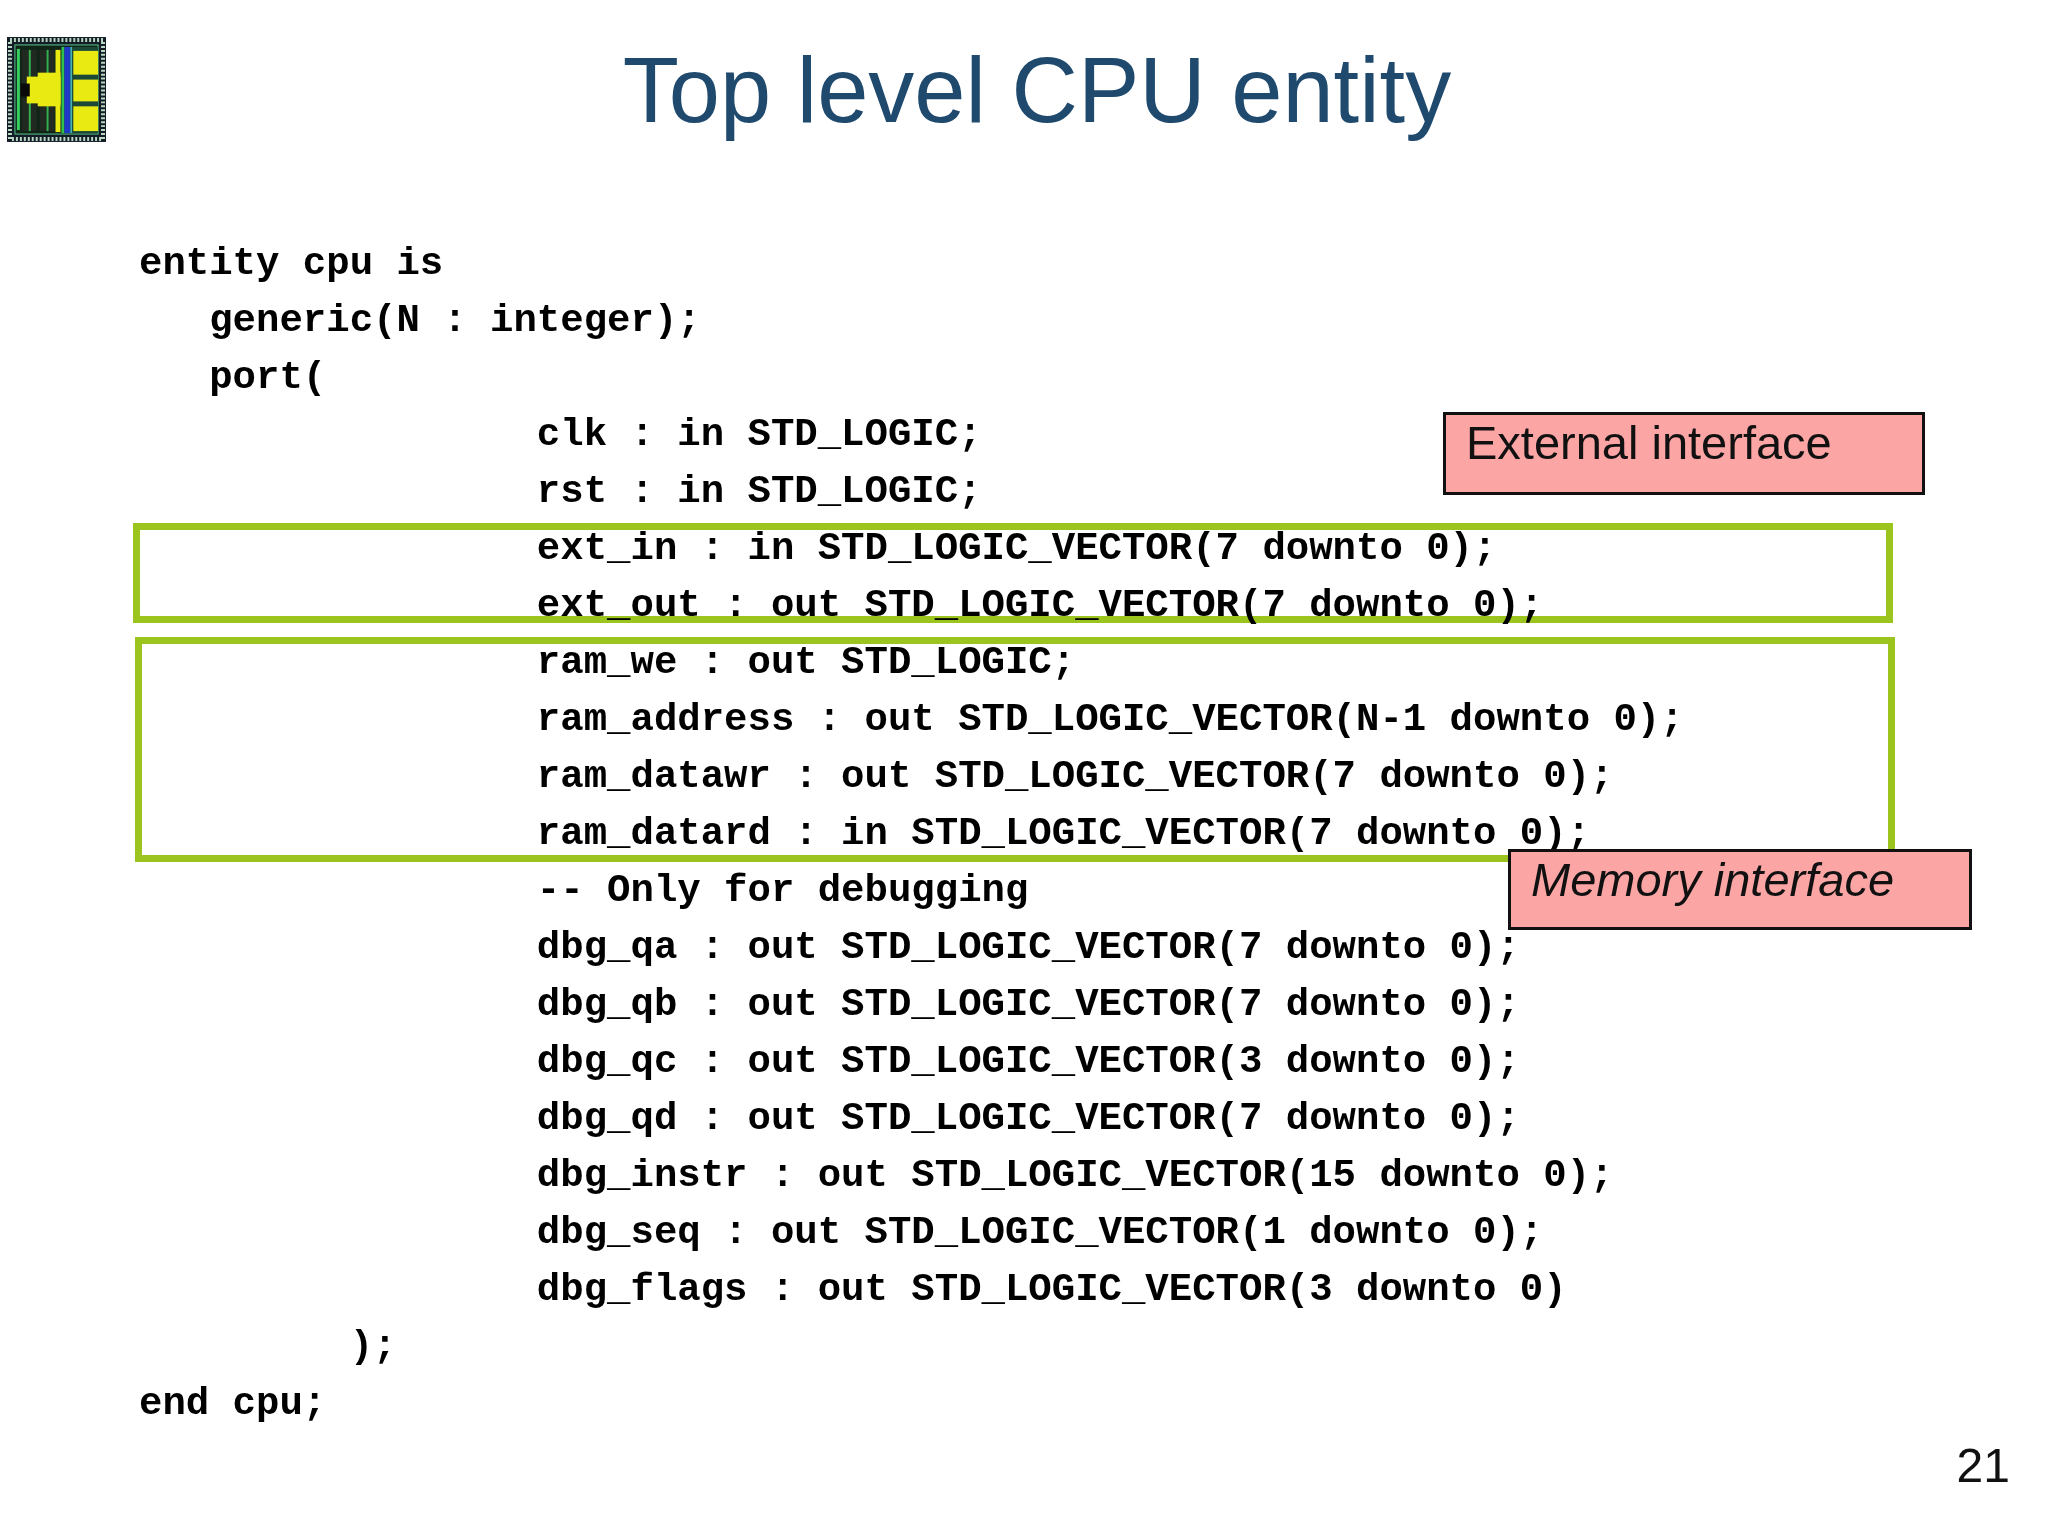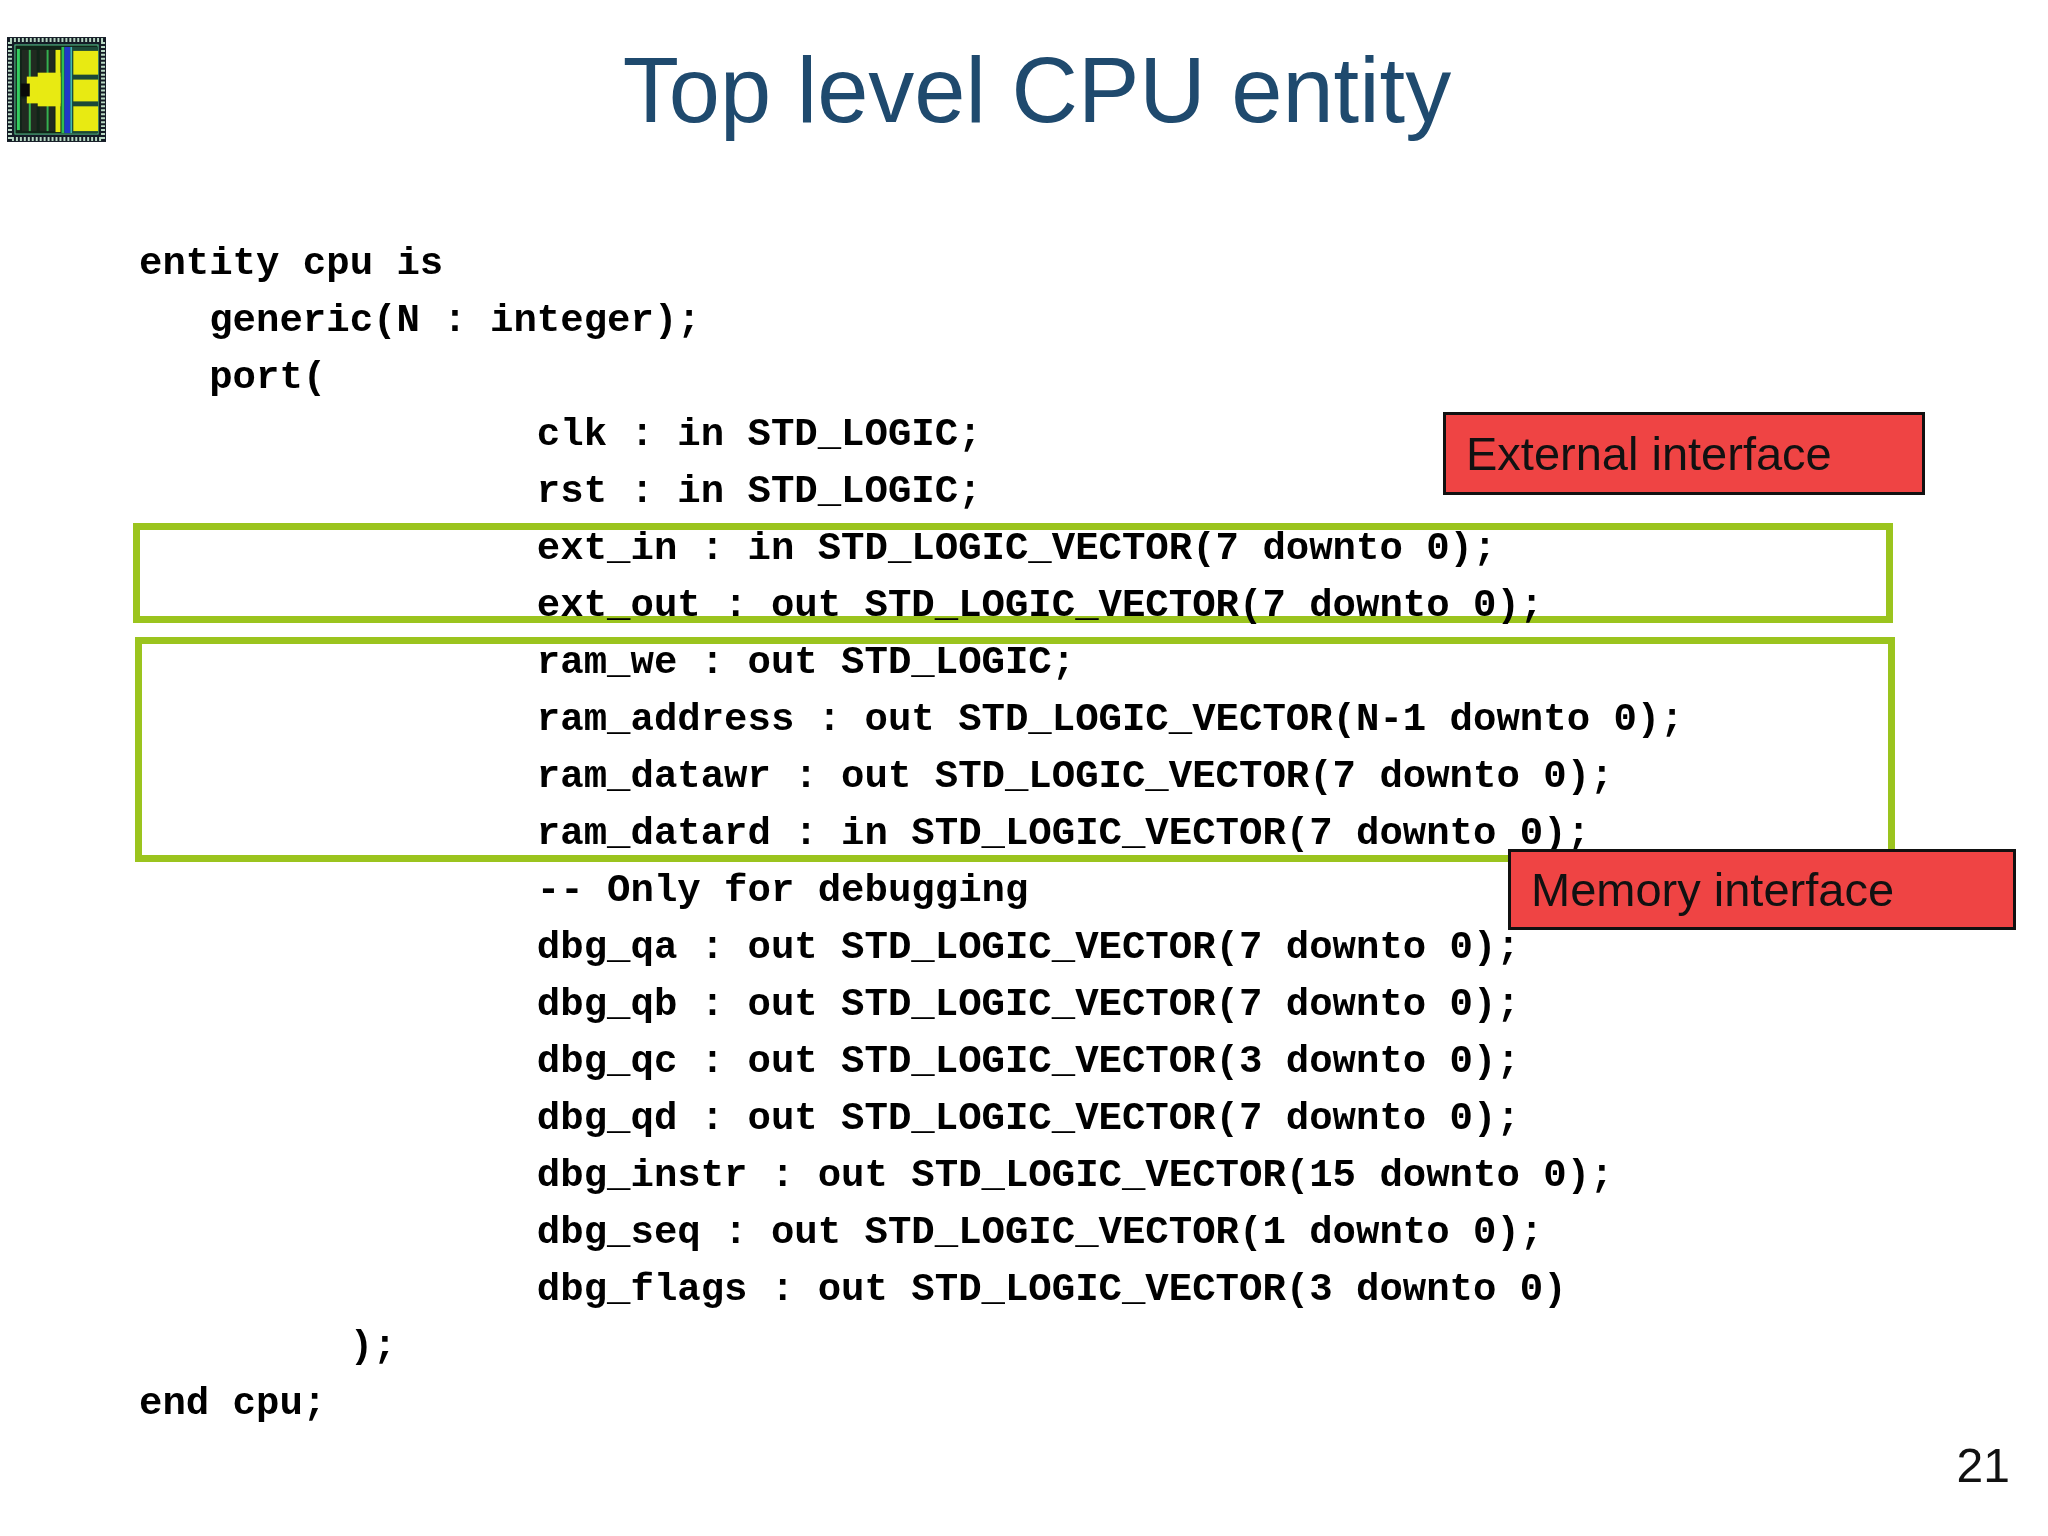--- a/index.html
+++ b/index.html
@@ -67,33 +67,33 @@
   .code-line {
     white-space: pre;
     height: 57px;
     margin-left: 12px;
   }
 
   
   .callout {
     position: absolute;
     box-sizing: border-box;
-    background: #ef4444;
+    background: #fca5a5;
     border: 3px solid #111111;
     z-index: 3;
     display: flex;
-    align-items: center;
+    align-items: flex-start;
     padding-left: 20px;
     font-family: "Liberation Sans", sans-serif;
     font-size: 47px;
     color: #111111;
     white-space: nowrap;
   }
   .callout-ext { left: 1443px; top: 412px; width: 482px; height: 83px; }
-  .callout-mem { left: 1508px; top: 849px; width: 508px; height: 81px; }
+  .callout-mem { left: 1508px; top: 849px; width: 464px; height: 81px; font-style: italic; }
 
   
   .pagenum {
     position: absolute;
     right: 38px;
     top: 1438px;
     font-family: "Liberation Sans", sans-serif;
     font-size: 48px;
     color: #111111;
     margin-left: 32px;

